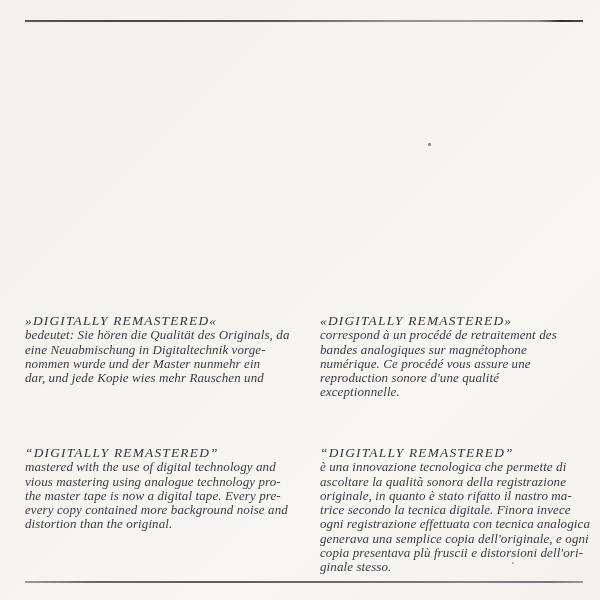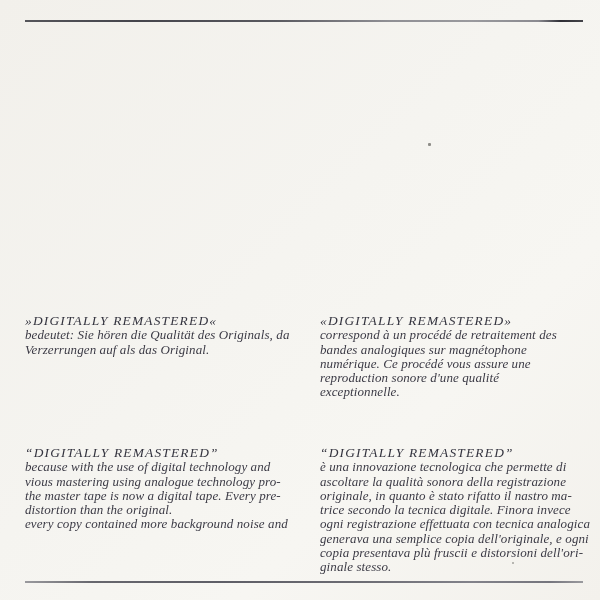--- a/index.html
+++ b/index.html
@@ -65,43 +65,45 @@
 <body>
 
 <div class="page" style="--text-color: #3b3a45; --heading-color: #34343f;">
 
   <div class="rule rule-top"></div>
 
   <div class="block" id="block-german">
     <div class="heading">»DIGITALLY REMASTERED«</div>
     <div class="lines">
         <div class="line">bedeutet: Sie hören die Qualität des Originals, da</div>
-        <div class="line">Verzerrungen auf als das Original.</div>
+        <div class="line">eine Neuabmischung in Digitaltechnik vorge-</div>
+        <div class="line">nommen wurde und der Master nunmehr ein</div>
+        <div class="line">dar, und jede Kopie wies mehr Rauschen und</div>
       </div>
   </div>
 
   <div class="block" id="block-french">
     <div class="heading">«DIGITALLY REMASTERED»</div>
     <div class="lines">
         <div class="line">correspond à un procédé de retraitement des</div>
         <div class="line">bandes analogiques sur magnétophone</div>
         <div class="line">numérique. Ce procédé vous assure une</div>
         <div class="line">reproduction sonore d'une qualité</div>
         <div class="line">exceptionnelle.</div>
       </div>
   </div>
 
   <div class="block" id="block-english">
     <div class="heading">“DIGITALLY REMASTERED”</div>
     <div class="lines">
-        <div class="line">because with the use of digital technology and</div>
+        <div class="line">mastered with the use of digital technology and</div>
         <div class="line">vious mastering using analogue technology pro-</div>
         <div class="line">the master tape is now a digital tape. Every pre-</div>
+        <div class="line">every copy contained more background noise and</div>
         <div class="line">distortion than the original.</div>
-        <div class="line">every copy contained more background noise and</div>
       </div>
   </div>
 
   <div class="block" id="block-italian">
     <div class="heading">“DIGITALLY REMASTERED”</div>
     <div class="lines">
         <div class="line">è una innovazione tecnologica che permette di</div>
         <div class="line">ascoltare la qualità sonora della registrazione</div>
         <div class="line">originale, in quanto è stato rifatto il nastro ma-</div>
         <div class="line">trice secondo la tecnica digitale. Finora invece</div>

